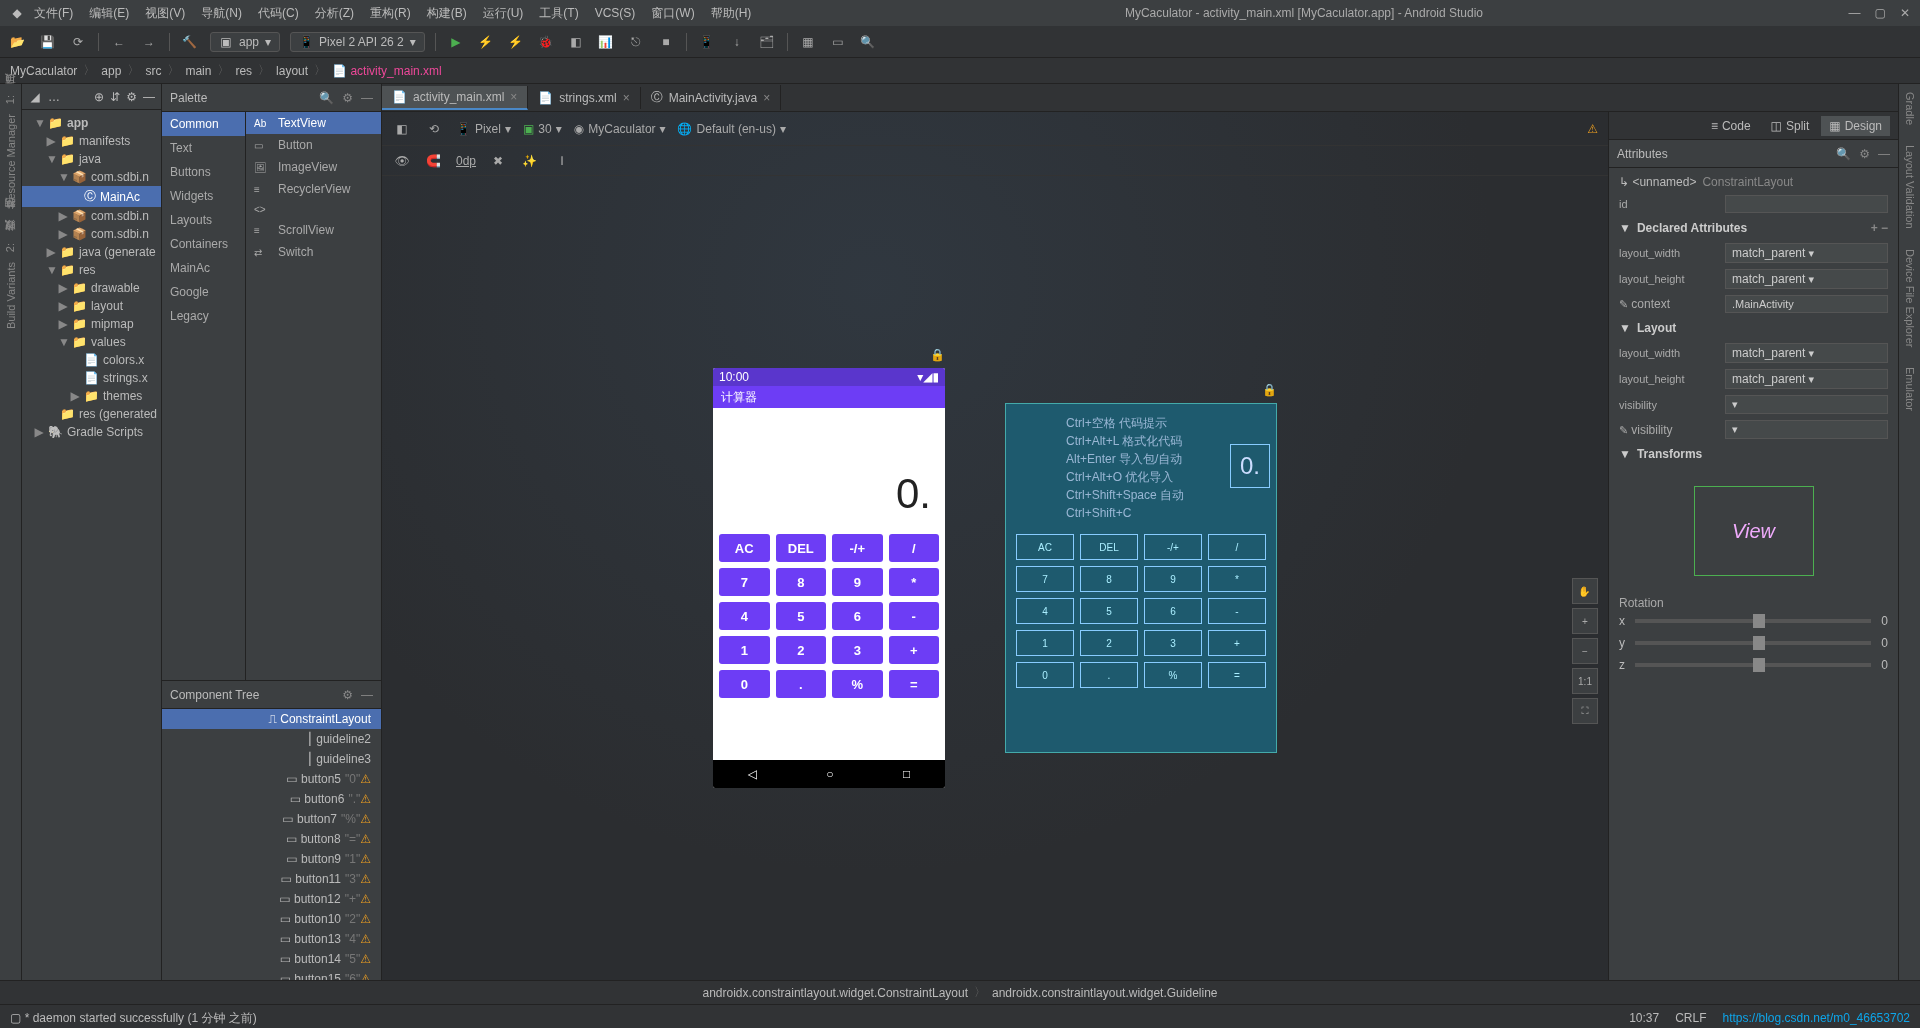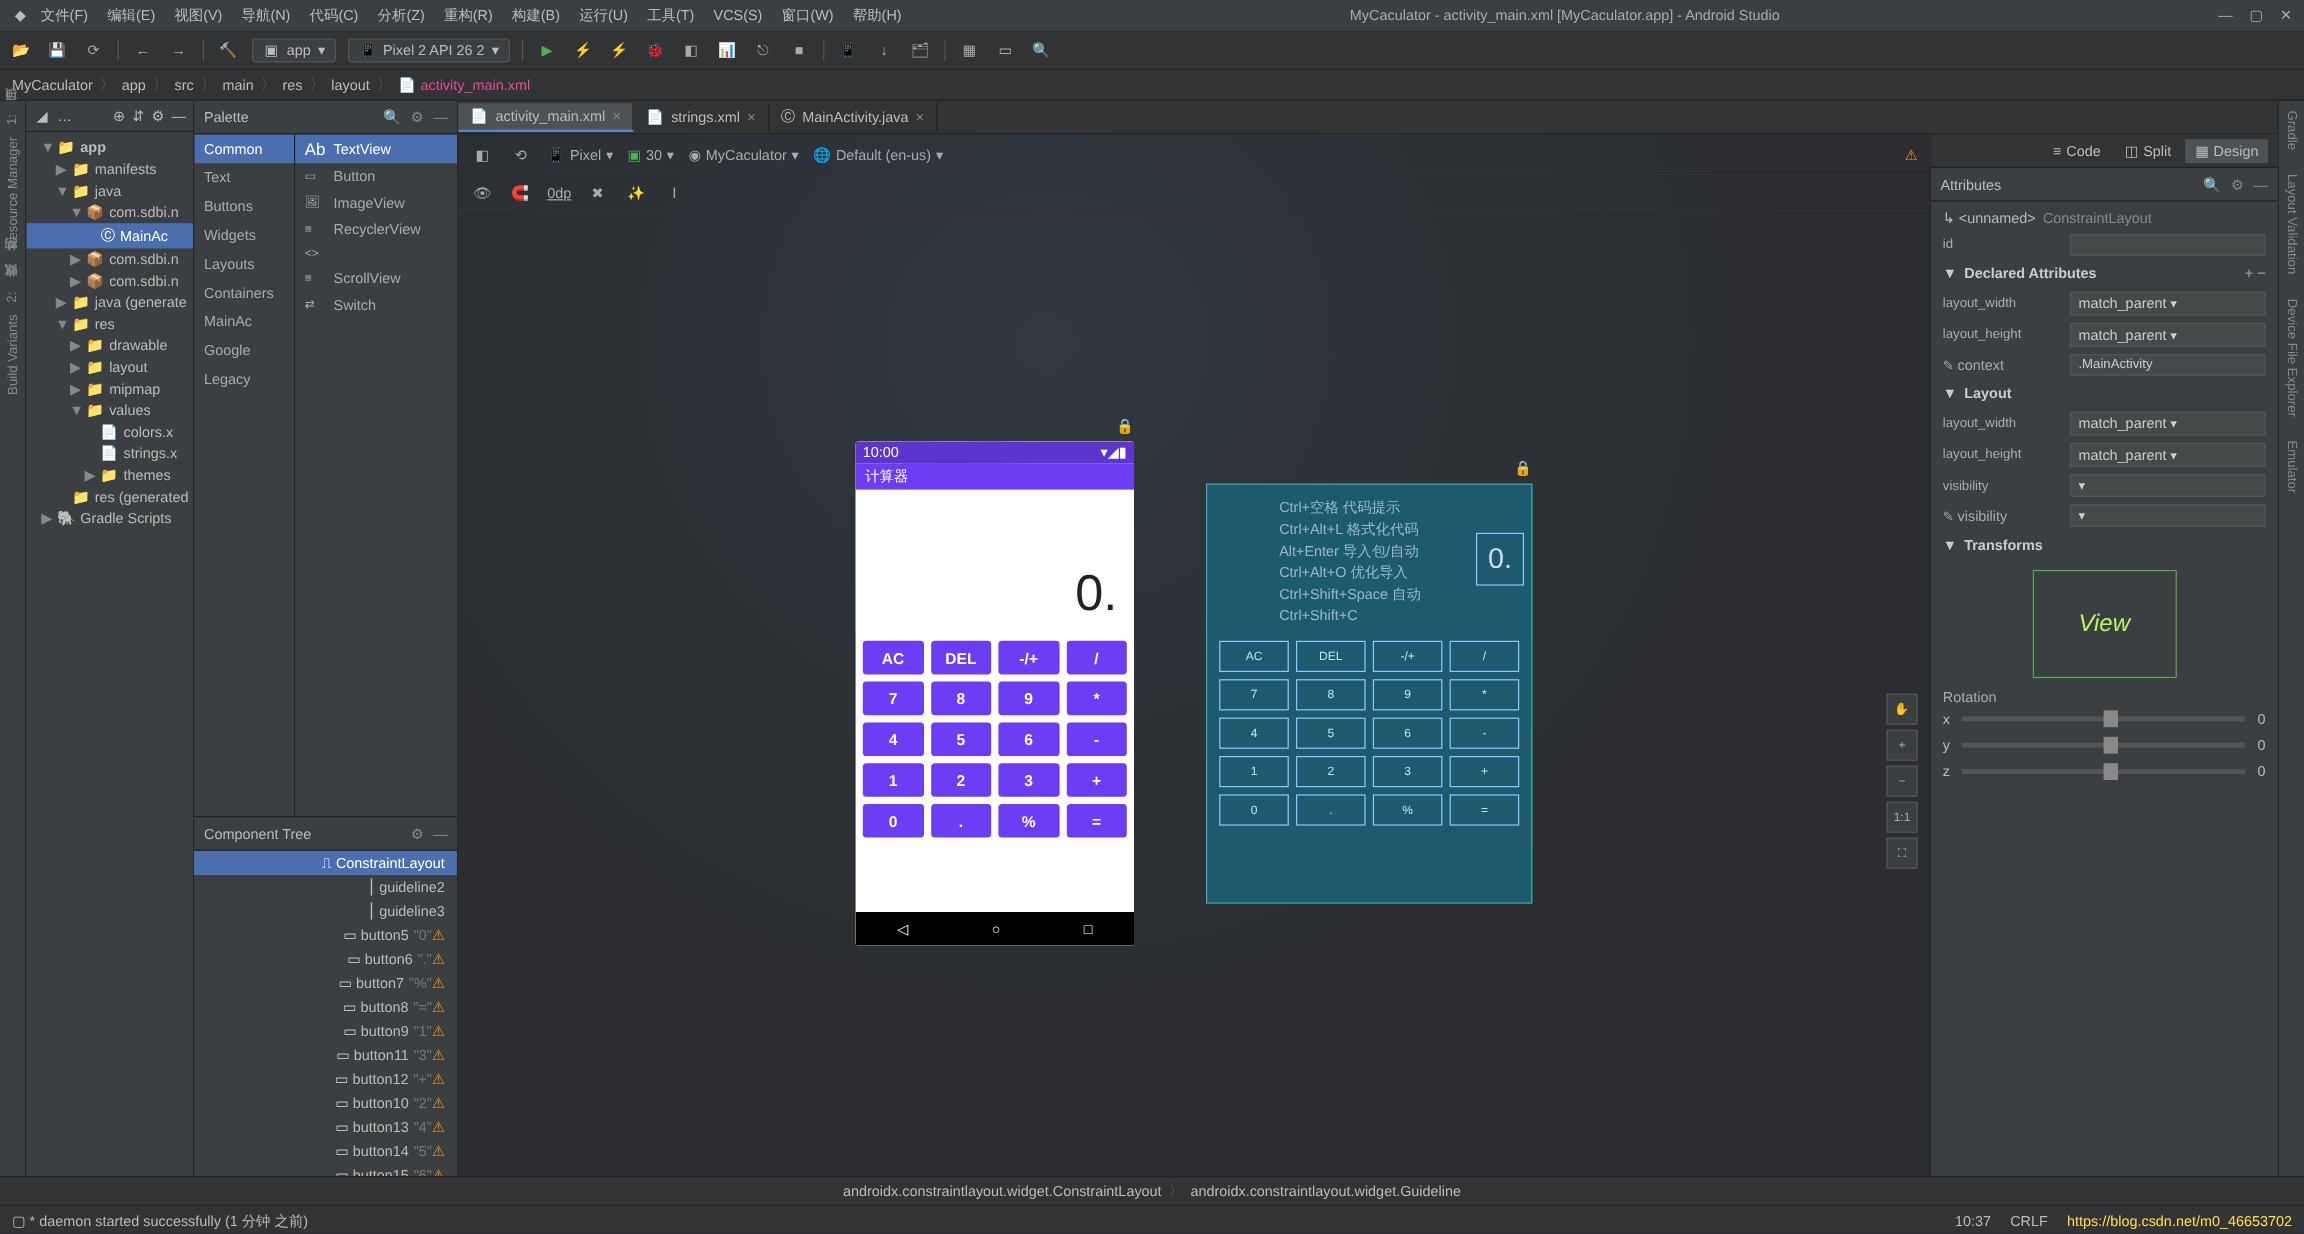--- a/index.html
+++ b/index.html
@@ -72,21 +72,21 @@
 .ctool { width:26px; height:26px; background:#3c3f41; color:#aaa; display:flex; align-items:center; justify-content:center; border:1px solid #555; font-size:10px; }
 .attrs { width:290px; background:#3c3f41; border-left:1px solid #222; display:flex; flex-direction:column; }
 .view-switch { height:28px; background:#313335; display:flex; align-items:center; justify-content:flex-end; padding:0 8px; gap:4px; border-bottom:1px solid #222; }
 .vsw-btn { display:flex; align-items:center; gap:4px; padding:3px 8px; }
 .vsw-btn.active { background:#4e5254; }
 .attr-body { flex:1; overflow:auto; padding:4px 0; }
 .attr-row { display:flex; align-items:center; padding:3px 10px; gap:6px; }
 .attr-label { width:100px; color:#aaa; font-size:11px; }
 .attr-val { flex:1; background:#45494a; border:1px solid #555; padding:2px 6px; color:#ccc; font-size:11px; }
 .attr-section { padding:5px 10px; font-weight:bold; color:#ccc; display:flex; align-items:center; gap:6px; }
-.view-box { margin:9px auto; width:120px; height:90px; border:1px solid #4caf50; display:flex; align-items:center; justify-content:center; color:#bef264; font-size:20px; font-style:italic; }
+.view-box { margin:20px auto; width:120px; height:90px; border:1px solid #4caf50; display:flex; align-items:center; justify-content:center; color:#f0abfc; font-size:20px; font-style:italic; }
 .slider-row { display:flex; align-items:center; padding:4px 10px; gap:10px; }
 .slider { flex:1; height:4px; background:#555; position:relative; }
 .slider .thumb { position:absolute; left:50%; top:-5px; width:12px; height:14px; background:#888; }
 .bottom-status { height:24px; background:#313335; display:flex; align-items:center; padding:0 10px; gap:16px; border-top:1px solid #222; font-size:11px; }
 .bottom-bc { height:24px; background:#313335; display:flex; align-items:center; padding:0 10px; gap:6px; border-top:1px solid #222; font-size:11px; justify-content:center; }
 .status-right { margin-left:auto; display:flex; gap:16px; align-items:center; }
 .ic { display:inline-block; width:14px; height:14px; text-align:center; }
 </style>
 </head>
 <body>
@@ -284,21 +284,21 @@
           <div class="pal-cat">Buttons</div>
           <div class="pal-cat">Widgets</div>
           <div class="pal-cat">Layouts</div>
           <div class="pal-cat">Containers</div>
           <div class="pal-cat">MainAc</div>
           <div class="pal-cat">Google</div>
           <div class="pal-cat">Legacy</div>
         </div>
       <div class="pal-right" id="palitems">
           <div class="pal-item sel">
-            <span style="width:18px;font-size:14px">Ab</span>
+            <span style="width:18px;font-size:10px">Ab</span>
             <span>TextView</span>
           </div>
           <div class="pal-item">
             <span style="width:18px;font-size:10px">▭</span>
             <span>Button</span>
           </div>
           <div class="pal-item">
             <span style="width:18px;font-size:10px">🖼</span>
             <span>ImageView</span>
           </div>
@@ -636,15 +636,15 @@
   <div class="status-right">
     <span>🔔 <span>事件日志</span></span>
     <span>▦ <span>Layout Inspector</span></span>
   </div>
 </div>
 <div class="bottom-status" style="height:20px;position:absolute;bottom:0;left:0;right:0;border-top:none">
   <span>▢ <span>* daemon started successfully (1 分钟 之前)</span></span>
   <div class="status-right">
     <span>10:37</span>
     <span>CRLF</span>
-    <span style="color:#fde047">https://blog.csdn.net/m0_46653702</span>
+    <span style="color:#0ea5e9">https://blog.csdn.net/m0_46653702</span>
   </div>
 </div>
 
 </body></html>

